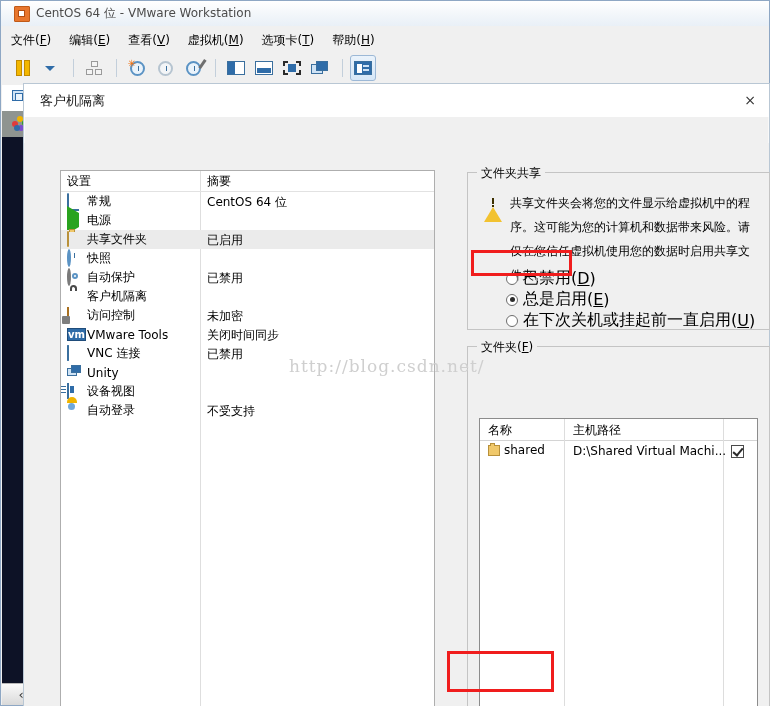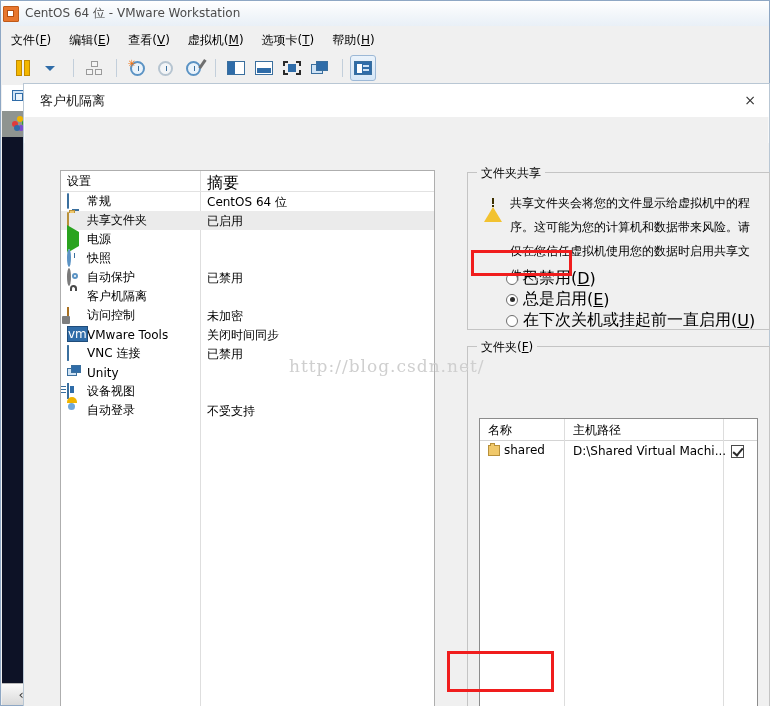--- a/index.html
+++ b/index.html
@@ -28,21 +28,21 @@
   }
 
   
   #title-bar {
     position: absolute;
     left: 0; top: 0;
     width: 768px; height: 25px;
     background: linear-gradient(to bottom, #ffffff 0%, #f2f6fa 55%, #e9f0f7 100%);
     display: flex;
     align-items: center;
-    padding-left: 2px;
+    padding-left: 13px;
     box-sizing: border-box;
   }
   #title-icon {
     width: 16px; height: 16px;
     margin-right: 6px;
     position: relative;
     background: #e8762d;
     border: 1px solid #c05a18;
     border-radius: 1px;
     box-sizing: border-box;
@@ -296,21 +296,21 @@
   }
   .list-header {
     position: relative;
     height: 20px;
     border-bottom: 1px solid #e2e2e2;
   }
   .list-header .hdr-name {
     position: absolute; left: 6px; top: 2px; font-size: 12px;
   }
   .list-header .hdr-summary {
-    position: absolute; left: 146px; top: 2px; font-size: 16px;
+    position: absolute; left: 146px; top: 2px; font-size: 12px;
   }
   .list-divider {
     position: absolute;
     left: 139px; top: 0;
     width: 1px; height: 545px;
     background: #dedede;
   }
   .list-row {
     position: relative;
     height: 19px;
@@ -341,21 +341,21 @@
   .ic-folder { width:14px;height:12px;background:#f0c86a;border:1px solid #b8903a;box-sizing:border-box;border-radius:1px;position:relative; }
   .ic-folder::before{content:"";position:absolute;left:1px;top:-3px;width:6px;height:3px;background:#f0c86a;border:1px solid #b8903a;border-bottom:none;box-sizing:border-box;}
   .ic-snap { width:14px;height:14px;border-radius:50%;border:2px solid #5b93c4;box-sizing:border-box;background:#eaf3fb;position:relative; }
   .ic-snap::after{content:"";position:absolute;left:5px;top:2px;width:1px;height:5px;background:#3a6f9e;}
   .ic-auto { width:14px;height:14px;border-radius:50%;border:2px solid #7a7a7a;box-sizing:border-box;background:#f2f2f2;position:relative; }
   .ic-auto::after{content:"";position:absolute;left:3px;top:3px;width:6px;height:6px;border:2px solid #5b93c4;border-radius:50%;box-sizing:border-box;}
   .ic-lock { width:11px;height:12px;background:#4a4a4a;border-radius:1px;position:relative;margin-left:1px; }
   .ic-lock::before{content:"";position:absolute;left:2px;top:-4px;width:7px;height:6px;border:2px solid #4a4a4a;border-bottom:none;border-radius:4px 4px 0 0;box-sizing:border-box;}
   .ic-access { width:14px;height:12px;background:#e8a13a;border:1px solid #a9701f;box-sizing:border-box;position:relative; }
   .ic-access::after{content:"";position:absolute;right:-2px;bottom:-2px;width:8px;height:8px;background:#7e7e7e;border-radius:1px;}
-  .ic-vmtools { width:14px;height:12px;background:#2f6ca8;border:1px solid #1f4c7a;box-sizing:border-box;color:#fff;font-size:12px;line-height:11px;text-align:center;font-family:"DejaVu Sans",sans-serif; }
+  .ic-vmtools { width:14px;height:12px;background:#2f6ca8;border:1px solid #1f4c7a;box-sizing:border-box;color:#fff;font-size:10px;line-height:11px;text-align:center;font-family:"DejaVu Sans",sans-serif;font-weight:bold; }
   .ic-vnc { width:15px;height:13px;border:1px solid #3a6f9e;background:#2f6ca8;box-sizing:border-box;position:relative;border-radius:1px; }
   .ic-vnc::after{content:"";position:absolute;left:2px;top:2px;right:2px;height:4px;background:#cfe3f5;}
   .ic-unity { width:15px;height:12px;position:relative; }
   .ic-unity i{position:absolute;border:1px solid #3a6f9e;box-sizing:border-box;}
   .ic-unity i:nth-child(1){left:0;top:3px;width:10px;height:8px;background:#cfe3f5;}
   .ic-unity i:nth-child(2){left:4px;top:0;width:10px;height:8px;background:#2f6ca8;}
   .ic-devview { width:15px;height:12px;border:1px solid #3a6f9e;background:#ffffff;box-sizing:border-box;position:relative; }
   .ic-devview i{position:absolute;left:2px;top:2px;width:4px;height:7px;background:#2f6ca8;}
   .ic-devview span{position:absolute;right:2px;top:2px;width:5px;height:1px;background:#3a6f9e;box-shadow:0 3px 0 #3a6f9e,0 6px 0 #3a6f9e;}
   .ic-user { width:15px;height:13px;position:relative; }
@@ -645,29 +645,29 @@
       <div class="list-header">
         <span class="hdr-name">设置</span>
         <span class="hdr-summary">摘要</span>
       </div>
 
       <div class="list-row">
         <span class="row-icon"><span class="ic-monitor"></span></span>
         <span class="row-label">常规</span>
         <span class="row-summary">CentOS 64 位</span>
       </div>
+      <div class="list-row">
+        <span class="row-icon"><span class="ic-play"></span></span>
+        <span class="row-label">电源</span>
+        <span class="row-summary"></span>
+      </div>
       <div class="list-row selected">
         <span class="row-icon"><span class="ic-folder" style="margin-top:3px;"></span></span>
         <span class="row-label">共享文件夹</span>
         <span class="row-summary">已启用</span>
-      </div>
-      <div class="list-row">
-        <span class="row-icon"><span class="ic-play"></span></span>
-        <span class="row-label">电源</span>
-        <span class="row-summary"></span>
       </div>
       <div class="list-row">
         <span class="row-icon"><span class="ic-snap"></span></span>
         <span class="row-label">快照</span>
         <span class="row-summary"></span>
       </div>
       <div class="list-row">
         <span class="row-icon"><span class="ic-auto"></span></span>
         <span class="row-label">自动保护</span>
         <span class="row-summary">已禁用</span>

